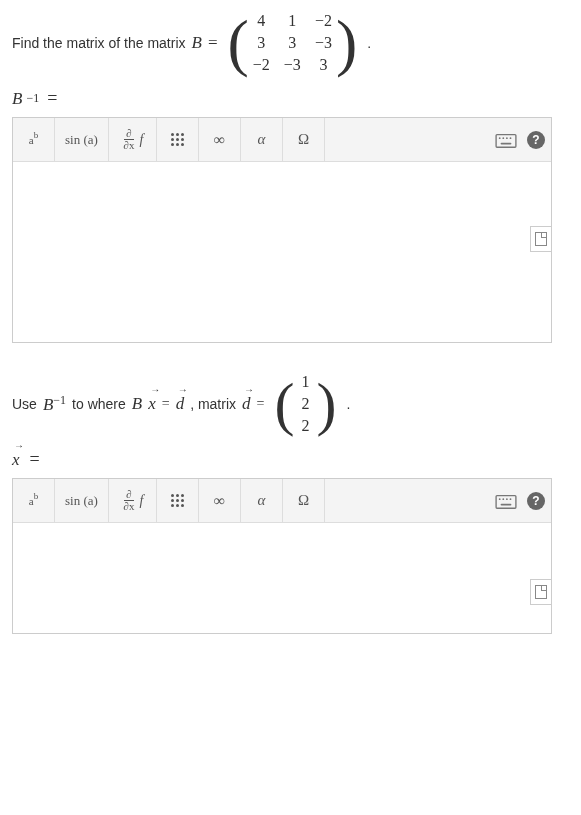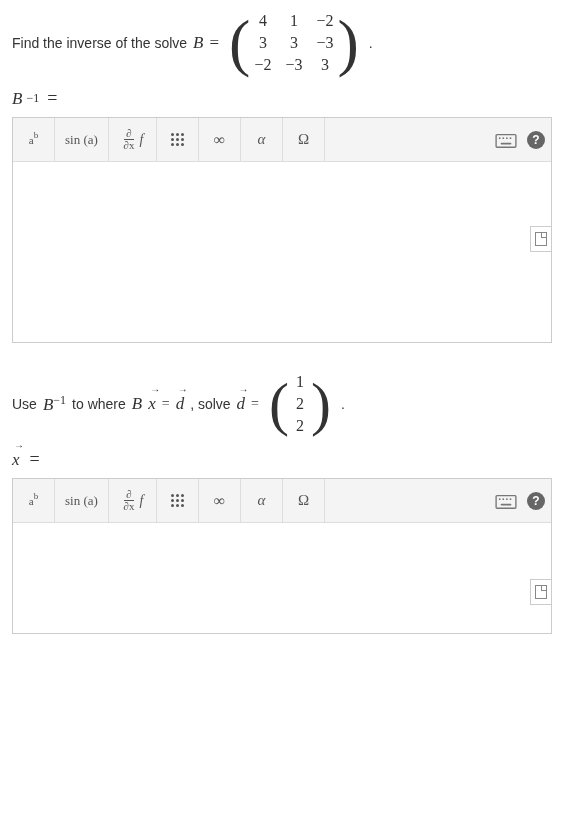--- a/index.html
+++ b/index.html
@@ -136,21 +136,21 @@
 .vec { position: relative; display: inline-block; }
 .vec::after {
   content: '→'; position: absolute; top: -11px; left: 2px;
   font-size: 10px; letter-spacing: -1px;
 }
 </style>
 </head>
 <body>
 
 <div class="question-text">
-  <span>Find the inverse of the solve</span>
+  <span>Find the matrix of the matrix</span>
   <span class="math-i">B</span>
   <span class="math-i" style="font-style:normal">=</span>
   <span class="matrix">
     <span class="paren large">(</span>
     <span class="matrix-body m3x3">
       <span>4</span>
       <span>1</span>
       <span>−2</span>
       <span>3</span>
       <span>3</span>
@@ -235,21 +235,21 @@
   <div class="question-text">
     <span>Use</span>
     <span>
       <span class="math-i">B</span><span class="sup" style="font-family:'Times New Roman',serif">−1</span>
     </span>
     <span>to where</span>
     <span class="math-i">B</span>
       <span class="math-i vec">x</span>
     <span style="font-family:'Times New Roman',serif">=</span>
     <span class="math-i vec">d</span>
-    <span>, solve</span>
+    <span>, matrix</span>
     <span class="math-i vec">d</span>
     <span style="font-family:'Times New Roman',serif">=</span>
     <span class="matrix">
       <span class="paren med">(</span>
       <span class="matrix-body m3x1">
         <span>1</span>
         <span>2</span>
         <span>2</span>
       </span>
       <span class="paren med">)</span>

